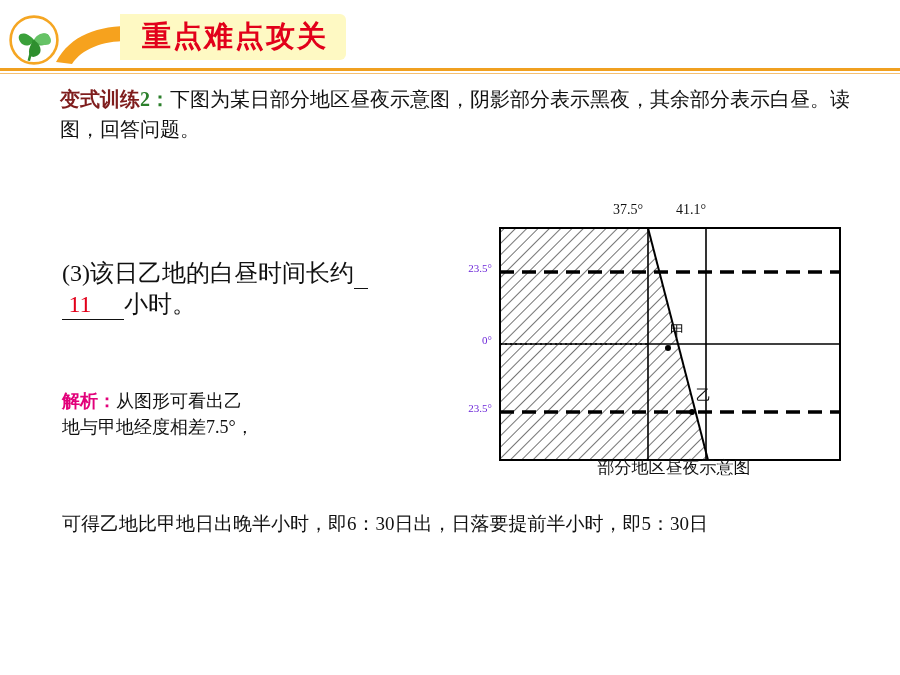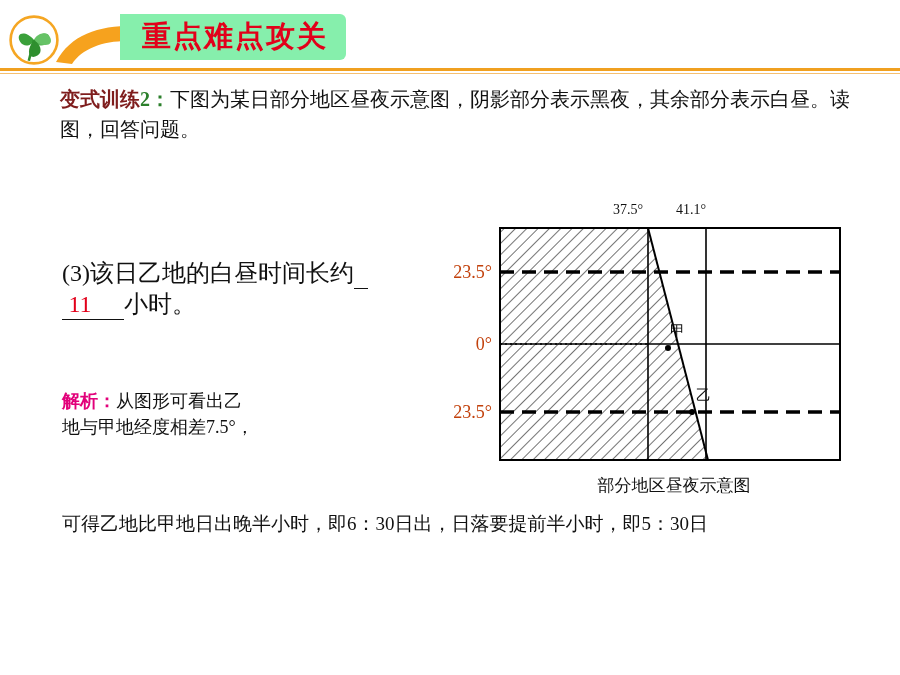--- a/index.html
+++ b/index.html
@@ -12,21 +12,21 @@
   }
   
   .header{
     position:absolute;left:0;top:0;width:900px;height:72px;
   }
   .hdr-banner{
     position:absolute;left:120px;top:14px;
     height:46px;
     display:flex;align-items:center;
     padding:0 18px 0 22px;
-    background:#86efac;
+    background:#fef9c3;
     border-top-right-radius:6px;border-bottom-right-radius:6px;
   }
   .hdr-banner-text{
     font-family:"DejaVu Sans", sans-serif;
     font-weight:bold;
     font-size:29px;
     color:#e2001a;
     letter-spacing:2px;
     white-space:nowrap;
   }
@@ -77,30 +77,30 @@
   .concl{
     position:absolute;left:62px;top:508px;width:790px;
     font-size:19px;line-height:31px;color:#111;
   }
 
   
   .figure{
     position:absolute;left:498px;top:200px;width:352px;height:290px;
   }
   .fig-caption{
-    position:absolute;left:498px;top:474px;width:352px;
+    position:absolute;left:498px;top:456px;width:352px;
     text-align:center;font-size:17px;color:#111;
     font-family:"DejaVu Sans", sans-serif;
   }
   .lbl{
     position:absolute;font-size:14px;color:#111;
     font-family:"Liberation Serif", serif;white-space:nowrap;
   }
   .lbl-left{
-    position:absolute;font-size:18px;color:#c2410c;text-align:right;
+    position:absolute;font-size:11px;color:#6d28d9;text-align:right;
     white-space:nowrap;
   }
   .pt-label{
     position:absolute;font-size:15px;color:#111;
     font-family:"DejaVu Sans", sans-serif;
   }
 </style>
 </head>
 <body>
 

